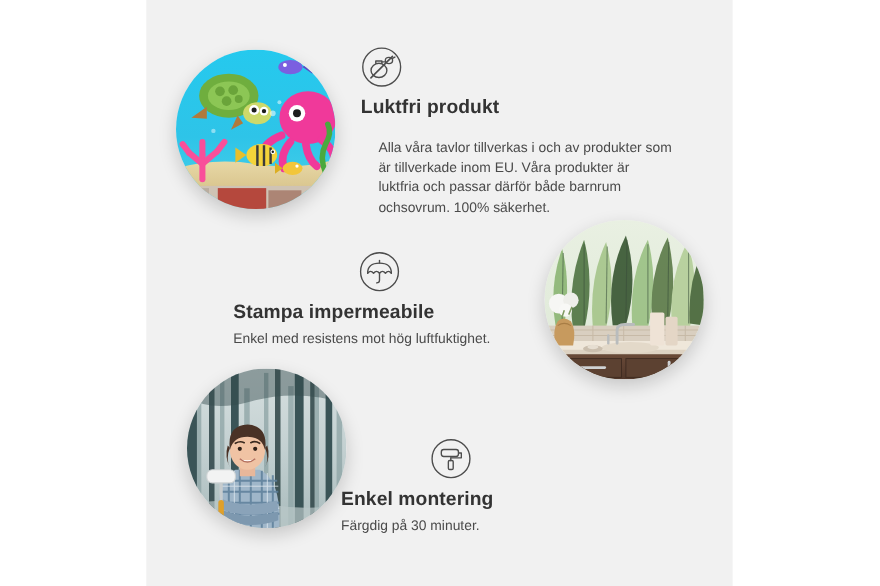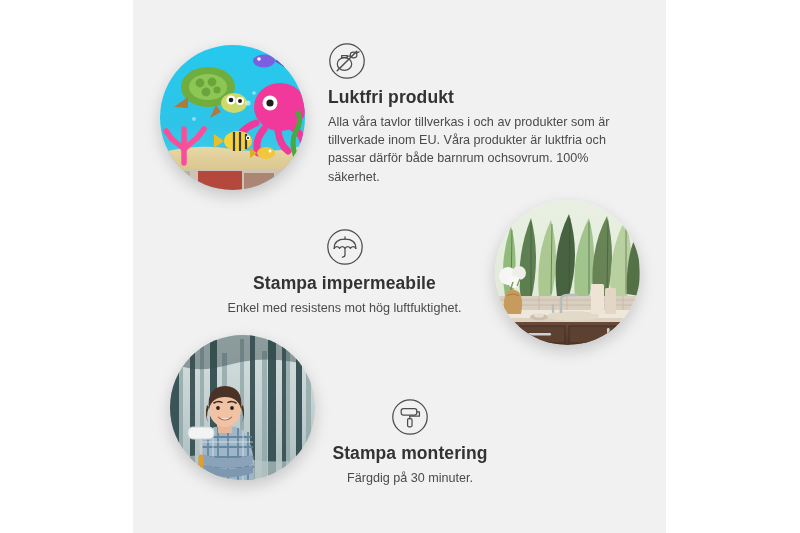--- a/index.html
+++ b/index.html
@@ -9,26 +9,26 @@
 
   
   .photo{position:absolute;border-radius:50%;overflow:hidden;
          box-shadow:0 6px 16px rgba(0,0,0,.18);}
   .photo svg{display:block;width:100%;height:100%;}
 
   
   .txt{position:absolute;}
   .heading{font-size:17.5px;font-weight:700;color:#333333;letter-spacing:.1px;
            margin:0 0 4px 0;line-height:1.25;}
-  .body{font-size:12.6px;color:#4a4a4a;line-height:1.45;margin:0;}
+  .body{font-size:12.6px;color:#4a4a4a;line-height:1.45;margin:16px;}
   .sub{font-size:12.6px;color:#4a4a4a;line-height:1.45;margin:0;}
 
   .icon-wrap{width:38px;height:38px;margin-bottom:7px;}
   .icon-wrap svg{display:block;width:38px;height:38px;}
-  .center{text-align:center;}
+  .center{}
   .center .icon-wrap{margin-left:auto;margin-right:auto;}
   .left{text-align:left;}
 </style>
 </head>
 <body>
 
 <div class="stage">
   <div class="panel"></div>
 
   <div class="photo" style="left:160px;top:45px;width:145px;height:145px;">
@@ -306,17 +306,17 @@
   <div class="txt center" style="left:310px;top:398px;width:200px;">
     <div class="icon-wrap">
       <svg viewBox="0 0 38 38" fill="none" stroke="#4d4d4d" stroke-width="1.25" stroke-linecap="round" stroke-linejoin="round">
         <circle cx="19" cy="19" r="17.2"></circle>
         <rect x="10.2" y="10.6" width="15.6" height="6.4" rx="2.2"></rect>
         <path d="M25.8 13.8 h2.6 v4.4 h-9.6"></path>
         <path d="M18.8 18.2 v2.6"></path>
         <rect x="16.6" y="20.6" width="4.4" height="8.2" rx="1.2"></rect>
       </svg>
     </div>
-    <p class="heading">Stampa montering</p>
+    <p class="heading">Enkel montering</p>
     <p class="sub">Färgdig på 30 minuter.</p>
   </div>
 
 </div>
 
 </body></html>

